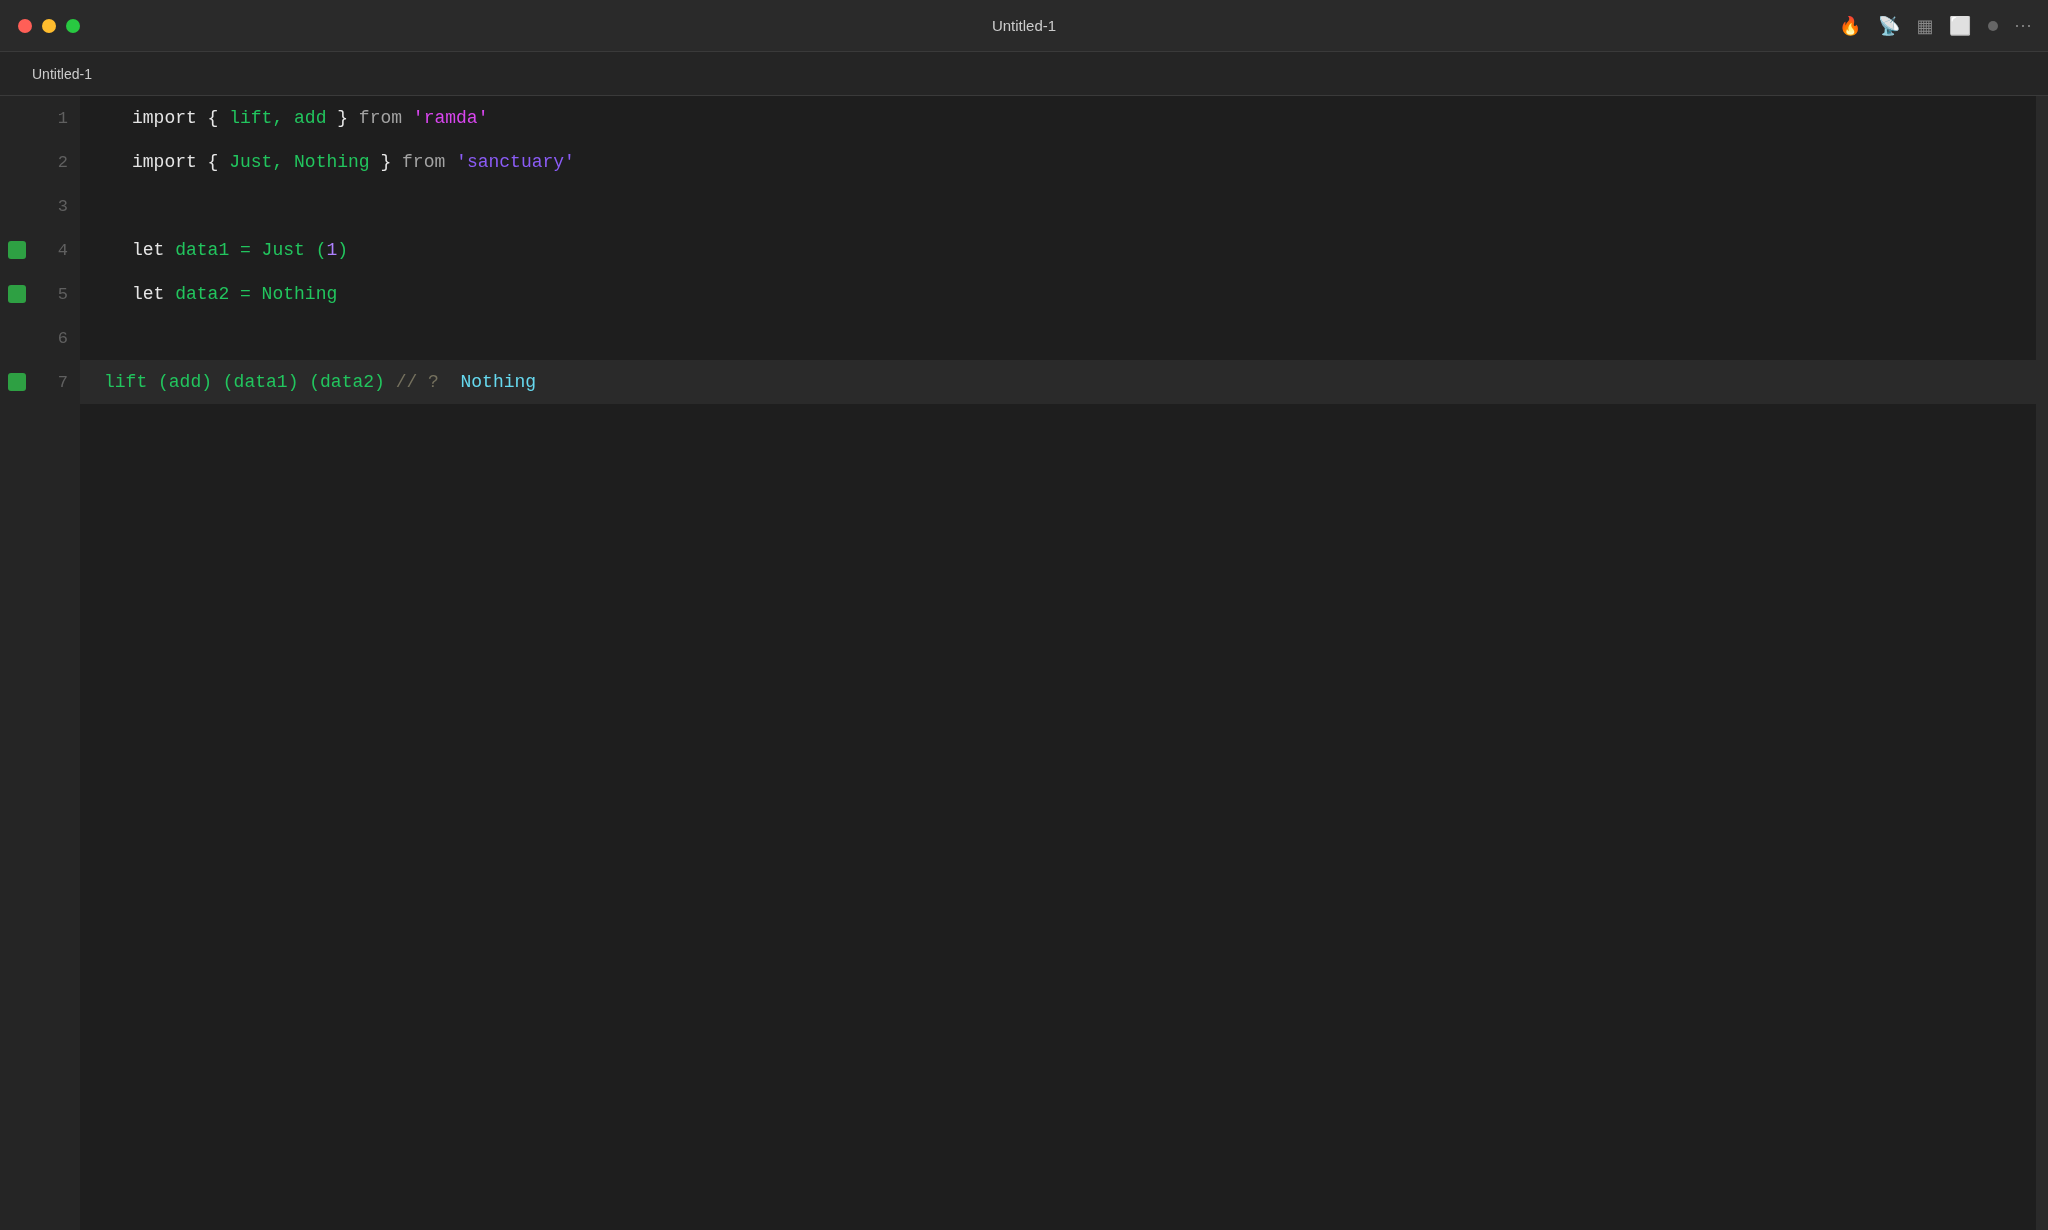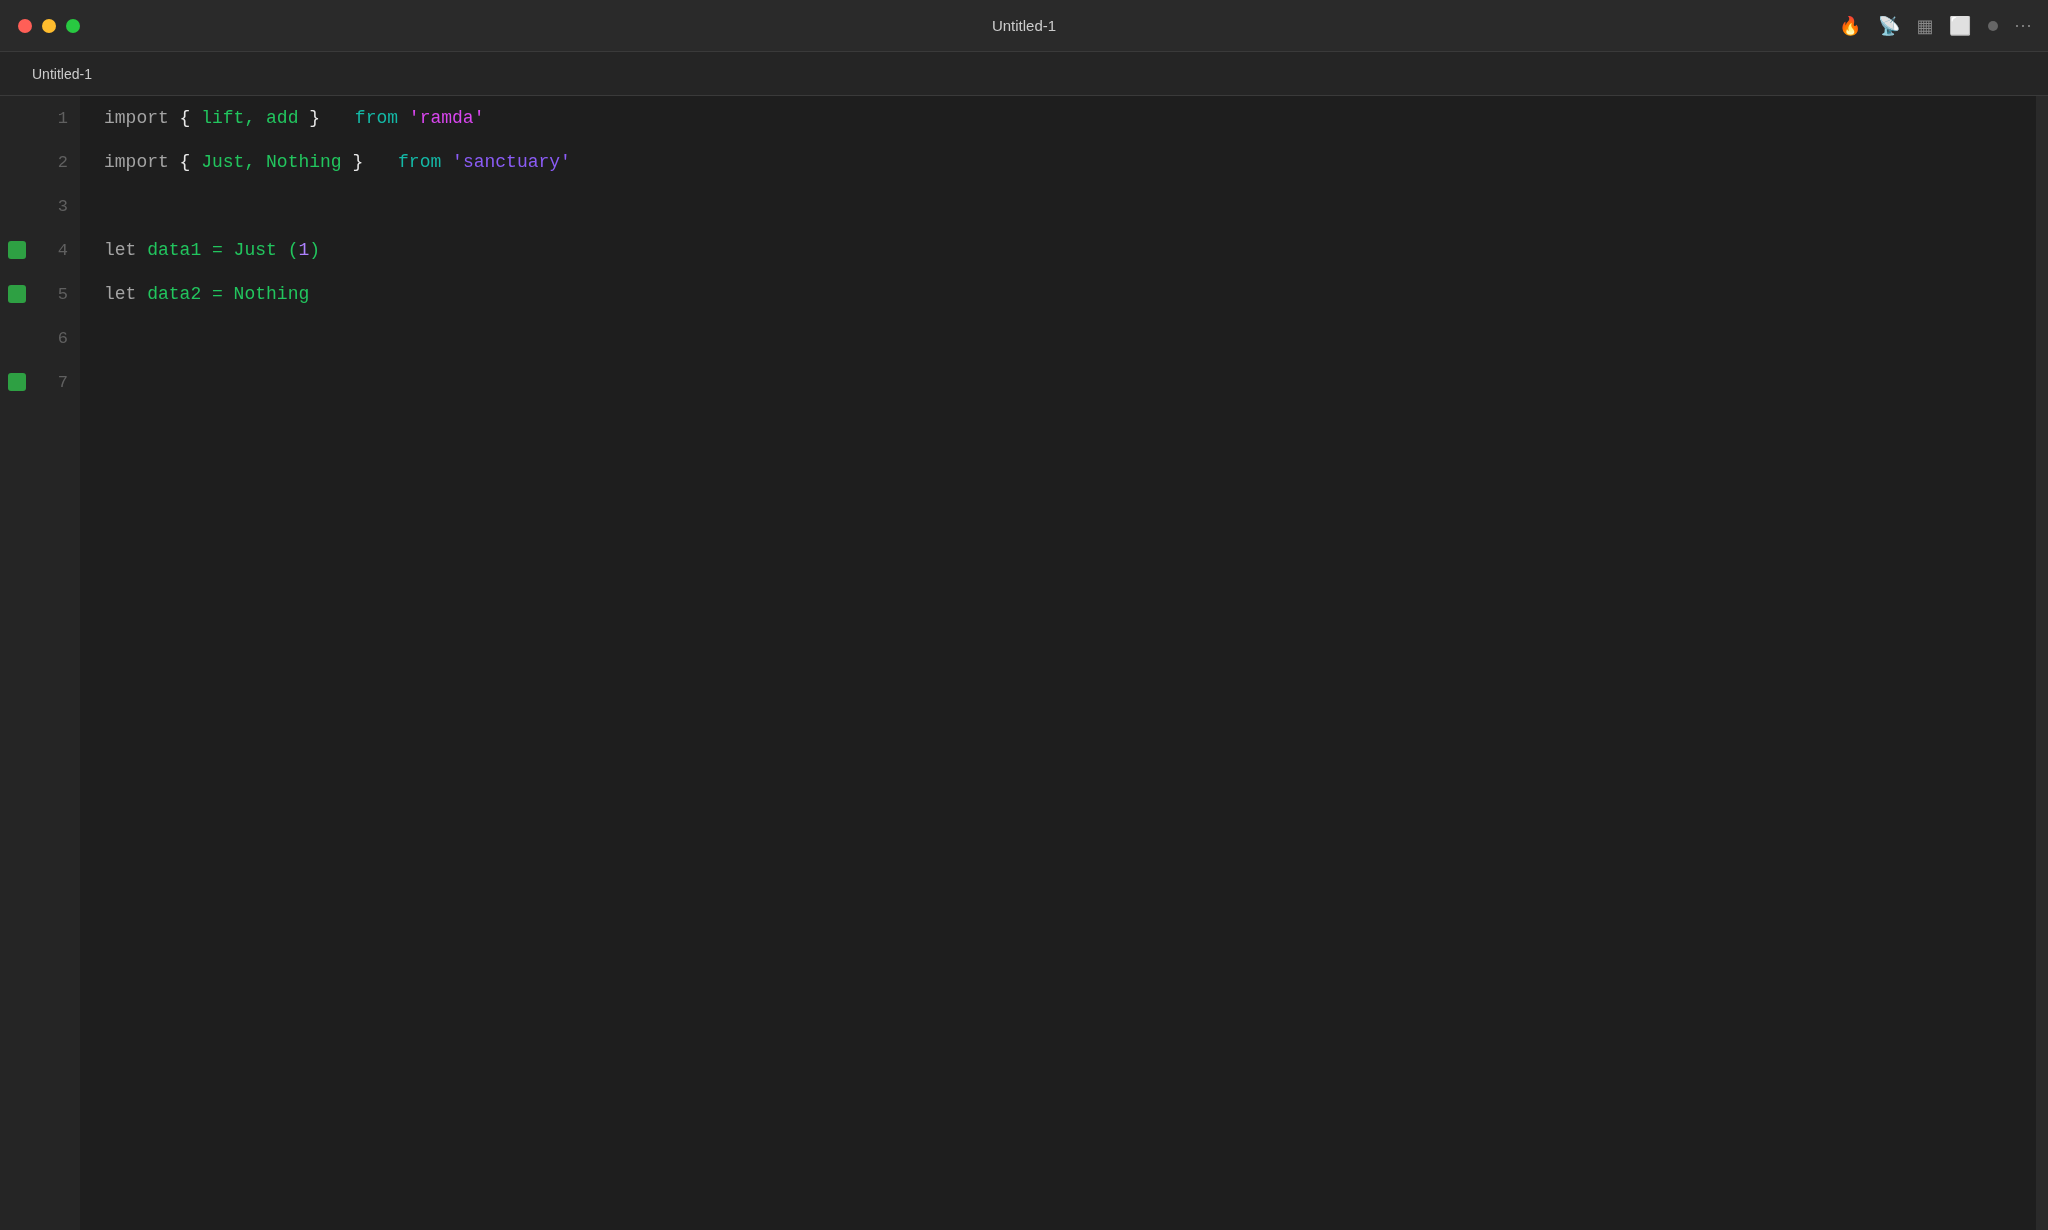--- a/index.html
+++ b/index.html
@@ -151,23 +151,23 @@
       font-family: 'Courier New', Courier, monospace;
       font-size: 18px;
       white-space: pre;
     }
 
     .code-line.highlighted {
       background: #2a2a2a;
     }
 
     
-    .kw { color: #a3a3a3; }        
+    .kw { color: #e5e5e5; margin-left: 28px; }        
     .punctuation { color: #e8e8e8; } 
-    .from-kw { color: #14b8a6; margin-left: 24px; }   
+    .from-kw { color: #a3a3a3; }   
     .string-ramda { color: #d946ef; } 
     .string-sanctuary { color: #8b5cf6; } 
     .identifier { color: #22c55e; } 
     .number { color: #ae81ff; }    
     .comment { color: #75715e; }   
     .result { color: #66d9ef; }
 
     
     .scrollbar {
       width: 12px;
@@ -276,16 +276,21 @@
       <span class="identifier">)</span>
     </div>
 
     <div class="code-line">
       <span class="kw">let</span>
       <span class="identifier"> data2 = Nothing</span>
     </div>
 
     <div class="code-line"></div>
 
+    <div class="code-line highlighted">
+      <span class="identifier">lift (add) (data1) (data2) </span>
+      <span class="comment">// ? </span>
+      <span class="result"> Nothing</span>
+    </div>
   </div>
 
   <div class="scrollbar"></div>
 </div>
 
 </body></html>

